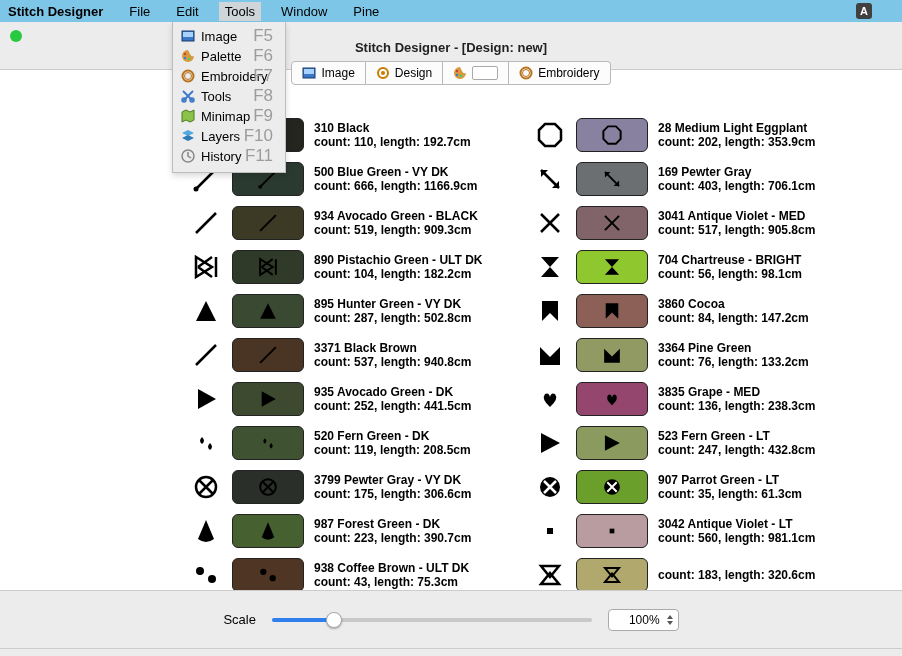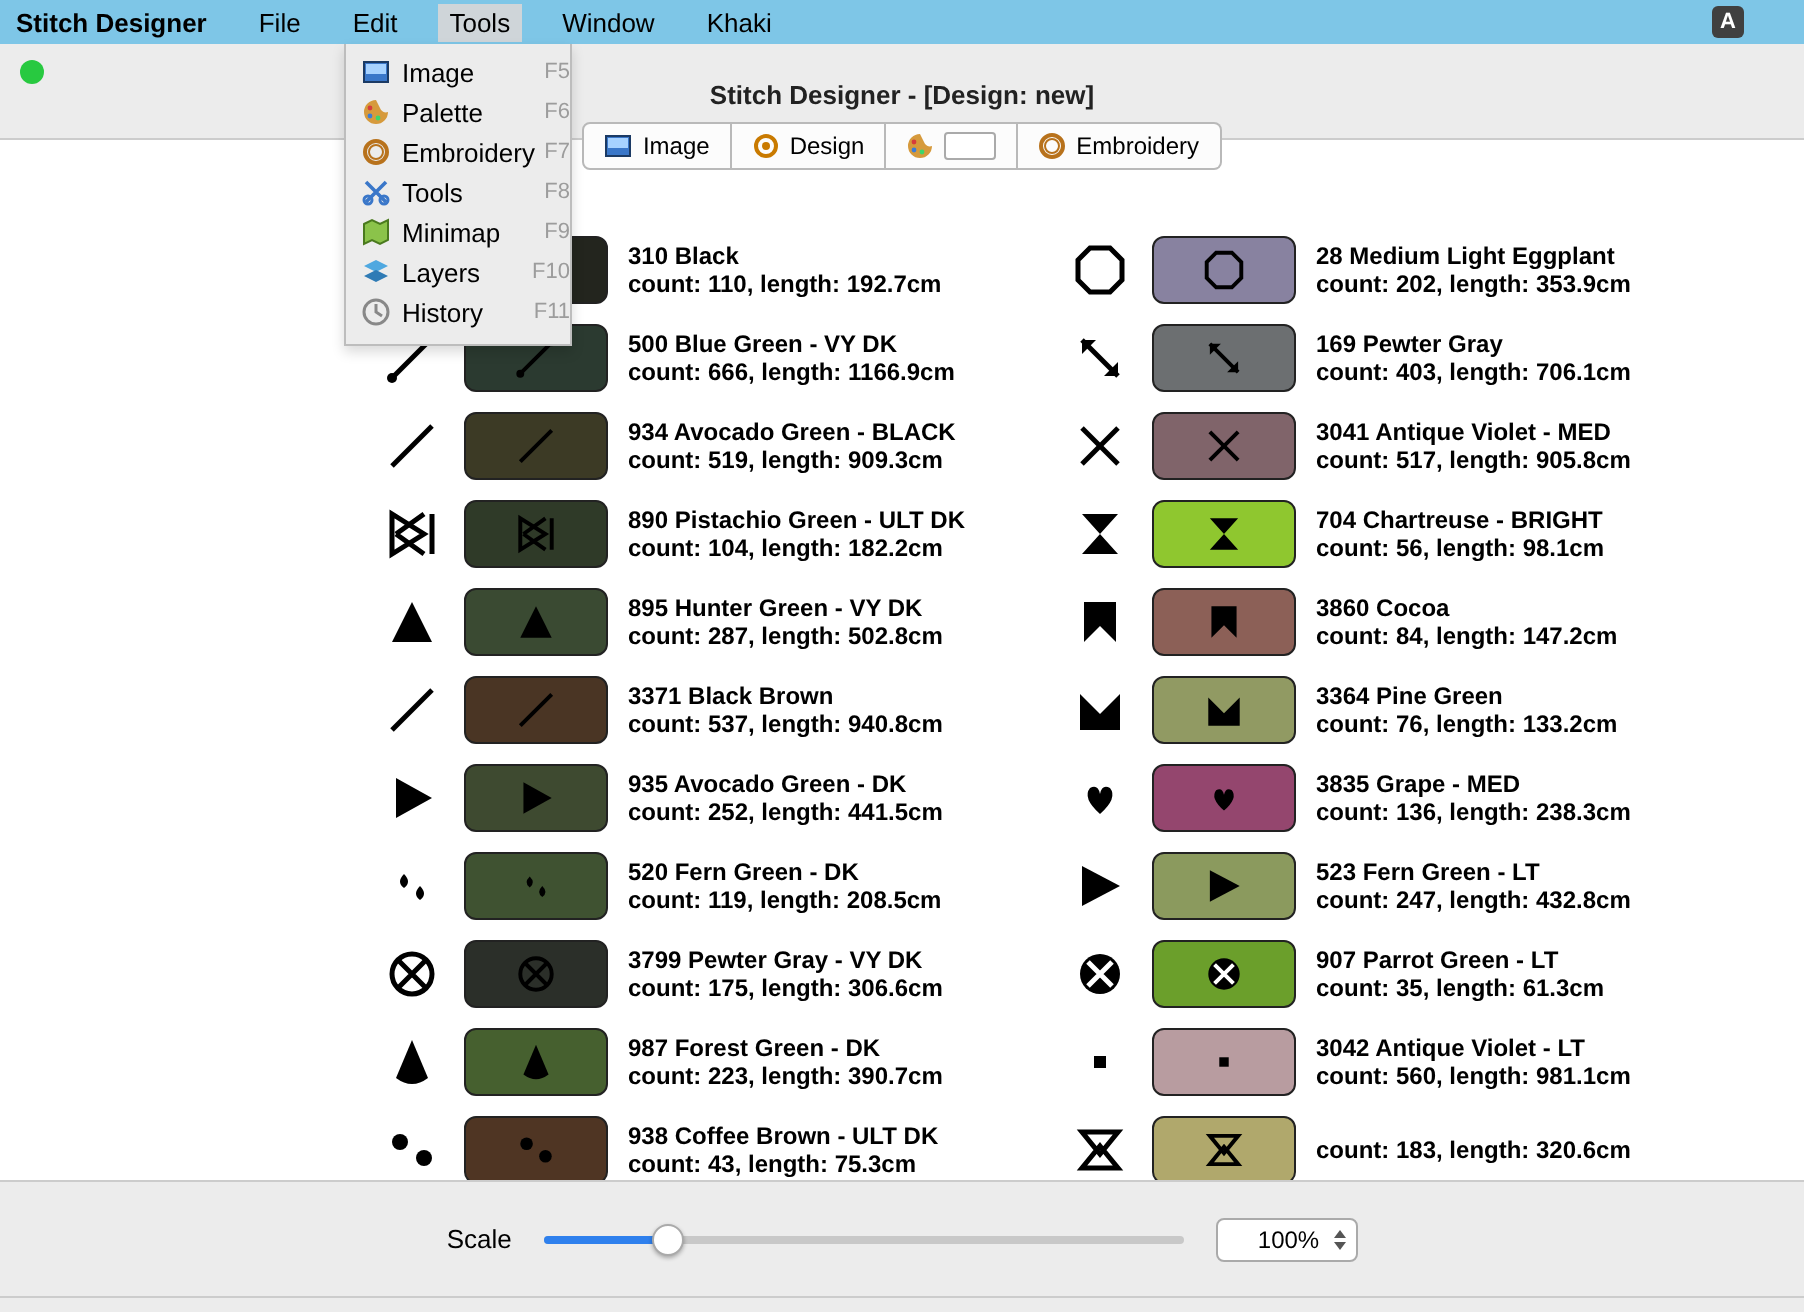--- a/index.html
+++ b/index.html
@@ -8,21 +8,21 @@
 .menubar { height: 22px; background: #7ec6e7; display: flex; align-items: center; padding-left: 8px; gap: 14px; font-size: 13px; position: relative; }
 .menubar .title { font-weight: bold; margin-right: 6px; }
 .menubar .menu-item { padding: 2px 6px; cursor: default; }
 .menubar .menu-item.open { background: #cfd5d9; }
 .menubar-right { position: absolute; right: 10px; display: flex; gap: 10px; align-items: center; font-size: 14px; }
 
 .dropdown { position: absolute; left: 172px; top: 22px; width: 114px; background: #ececec; border: 1px solid #bdbdbd; border-top: none; padding: 4px 0 6px 0; z-index: 50; box-shadow: 0 3px 6px rgba(0,0,0,.15); }
 .dropdown .dd-row { display: flex; align-items: center; padding: 2px 8px; font-size: 13px; gap: 6px; position: relative; height: 20px; }
 .dropdown .dd-row .ic { width: 14px; height: 14px; display: flex; align-items: center; justify-content: center; }
 .dropdown .dd-row .ic svg { width: 14px; height: 14px; }
-.dropdown .dd-row .key { position: absolute; right: 0; color: #9c9c9c; font-size: 11px; }
+.dropdown .dd-row .key { position: absolute; right: 12px; color: #9c9c9c; font-size: 17px; }
 
 .toolbar { height: 48px; background: #ececec; border-bottom: 1px solid #ccc; position: relative; }
 .traffic { position: absolute; left: 10px; top: 8px; width: 12px; height: 12px; background: #28c940; border-radius: 50%; }
 .toolbar .wintitle { text-align: center; padding-top: 18px; font-size: 13px; font-weight: 600; color: #222; }
 .toolbar-row { display: flex; justify-content: center; gap: 6px; margin-top: 6px; }
 .seg { display: flex; }
 .seg .btn { background: #fcfcfc; border: 1px solid #b9b9b9; height: 24px; padding: 0 10px; display: flex; align-items: center; gap: 5px; font-size: 12px; }
 .seg .btn:first-child { border-radius: 4px 0 0 4px; }
 .seg .btn:last-child  { border-radius: 0 4px 4px 0; }
 .seg .btn + .btn { border-left: none; }
@@ -58,21 +58,21 @@
 </style>
 </head>
 <body>
 
 <div class="menubar">
   <span class="title">Stitch Designer</span>
   <span class="menu-item">File</span>
   <span class="menu-item">Edit</span>
   <span class="menu-item open">Tools</span>
   <span class="menu-item">Window</span>
-  <span class="menu-item">Khaki</span>
+  <span class="menu-item">Pine</span>
   <div class="menubar-right">
     <span style="background:#404040;color:#fff;border-radius:3px;width:16px;height:16px;display:flex;align-items:center;justify-content:center;font-size:11px;font-weight:bold;">A</span>
     <span>
       <svg viewBox="0 0 24 12">
           <rect x="0" y="1" width="20" height="10" rx="2" fill="none" stroke="#000" stroke-width="1.4"></rect>
           <rect x="20" y="4" width="2" height="4" fill="#000"></rect>
           <path d="M10 2 L7 7 L10 7 L8 11 L14 5 L11 5 Z" fill="#000"></path>
         </svg>
     </span>
     <span>

